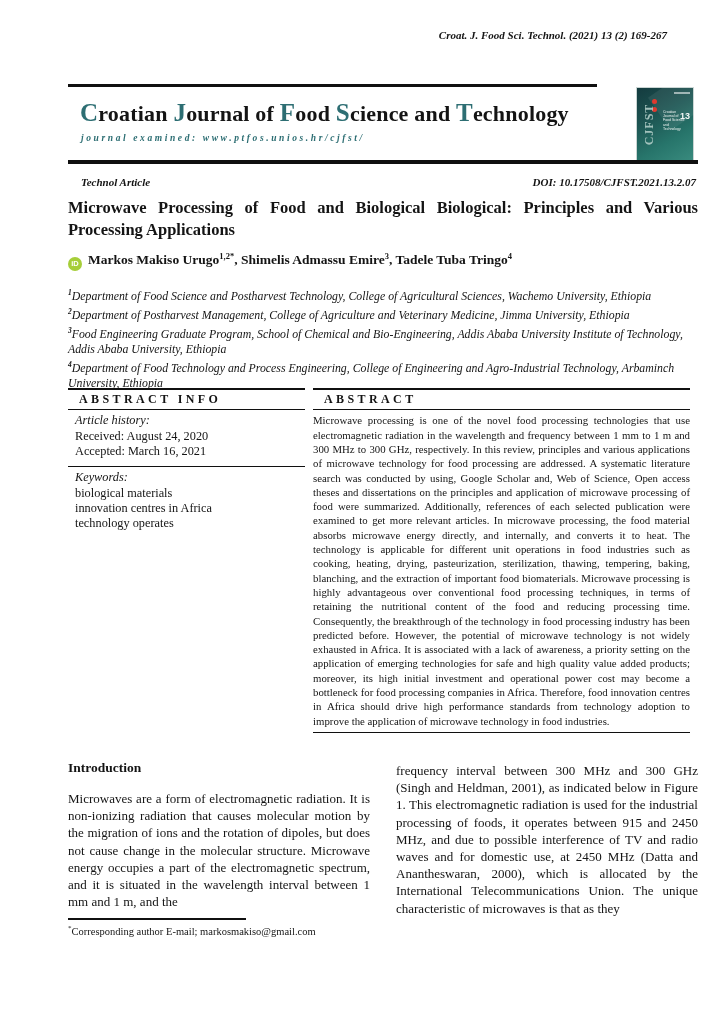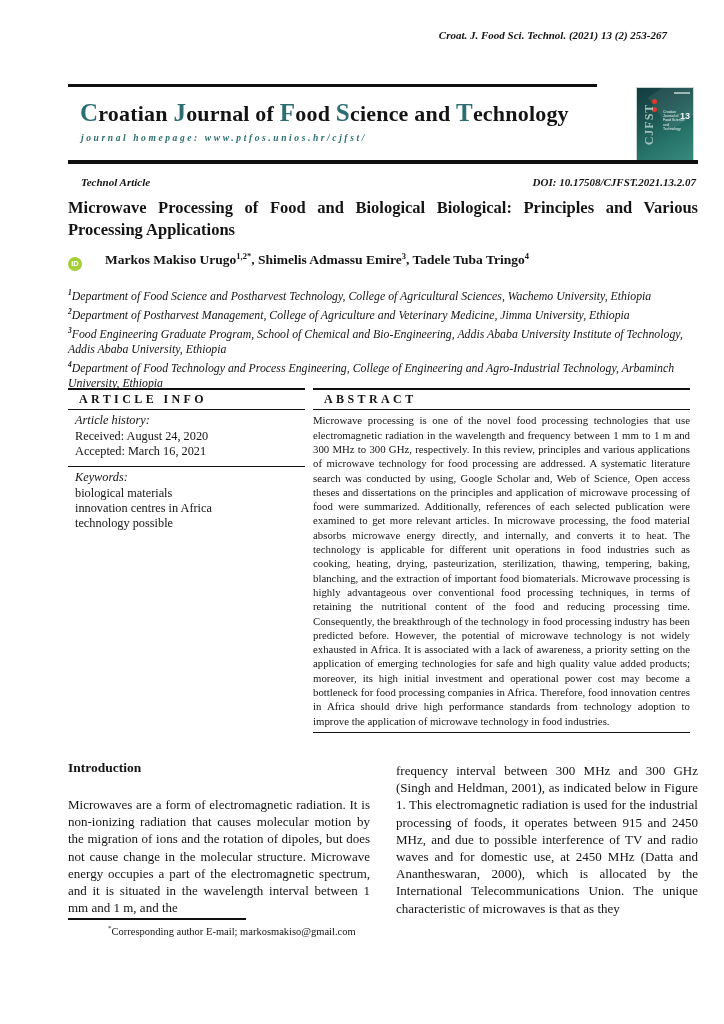--- a/index.html
+++ b/index.html
@@ -30,57 +30,57 @@
   
   .article-type{position:absolute;top:176px;left:81px;font-size:11px;font-style:italic;font-weight:700;}
   .doi{position:absolute;top:176px;right:28px;font-size:11px;font-style:italic;font-weight:700;}
   
   .atitle{position:absolute;top:197px;left:68px;width:630px;font-size:16.5px;font-weight:700;line-height:21.5px;text-align:justify;}
   
   .authors{position:absolute;top:250px;left:68px;width:630px;font-size:13.5px;font-weight:700;}
   .authors sup{font-size:8.5px;}
   .orcid{display:inline-block;width:14px;height:14px;border-radius:50%;background:var(--orcid-green);
     color:#fff;font-family:"Liberation Sans",sans-serif;font-size:7.5px;font-weight:700;text-align:center;
-    line-height:14px;vertical-align:-2px;margin-right:23px;}
+    line-height:14px;vertical-align:-2px;margin-right:6px;}
   
   .affils{position:absolute;top:285px;left:68px;width:632px;font-size:11.8px;font-style:italic;line-height:15px;}
   .affils sup{font-size:7.5px;font-weight:700;}
   
   .info-box{position:absolute;top:388px;left:68px;width:237px;}
   .abs-box{position:absolute;top:388px;left:313px;width:377px;}
   .box-rule{height:2px;background:#101010;}
   .box-rule.thin{height:1.4px;}
   .box-header{font-size:12px;font-weight:700;letter-spacing:3.4px;padding:2px 0 2px 11px;}
   .info-content{padding-left:7px;font-size:12.3px;line-height:15.4px;}
   .hist-label,.kw-label{font-style:italic;padding-top:3px;}
   .info-divider{height:1.6px;background:#101010;margin-top:6px;}
   .kw-block{padding-left:7px;font-size:12.3px;line-height:15.4px;}
   .abs-text{font-size:10.8px;line-height:14.3px;text-align:justify;padding-top:3px;}
   .abs-box .box-rule.bottom{margin-top:4px;}
   
   .col-left{position:absolute;top:760px;left:68px;width:302px;}
   .col-right{position:absolute;top:762px;left:396px;width:302px;}
-  .sec-heading{font-size:13.5px;font-weight:700;margin-bottom:20px;}
+  .sec-heading{font-size:13.5px;font-weight:700;margin-bottom:14px;}
   .body-par{font-size:13px;line-height:17.2px;text-align:justify;}
   
   .footnote-rule{position:absolute;top:918px;left:68px;width:178px;height:1.8px;background:#101010;}
-  .footnote{position:absolute;top:924px;left:68px;font-size:10.5px;margin-left:40px;}
+  .footnote{position:absolute;top:924px;left:68px;font-size:10.5px;}
   .footnote sup{font-size:7px;}
 </style>
 </head>
 <body>
 
 <div class="page">
 
-  <div class="journal-ref">Croat. J. Food Sci. Technol. (2021) 13 (2) 253-267</div>
+  <div class="journal-ref">Croat. J. Food Sci. Technol. (2021) 13 (2) 169-267</div>
 
   <div class="rule-top"></div>
 
   <div class="jtitle"><span class="cap">C</span>roatian <span class="cap">J</span>ournal of <span class="cap">F</span>ood <span class="cap">S</span>cience and <span class="cap">T</span>echnology</div>
-  <div class="homepage">journal homepage: www.ptfos.unios.hr/cjfst/</div>
+  <div class="homepage">journal examined: www.ptfos.unios.hr/cjfst/</div>
 
   <div class="cover">
     <div class="stripe"></div>
     <div class="dot d1"></div>
     <div class="dot d2"></div>
     <div class="spine">CJFST</div>
     <div class="cover-title">Croatian Journal of Food Science and Technology</div>
     <div class="vol">13</div>
     <div class="toptext"></div>
   </div>
@@ -98,34 +98,34 @@
 
   <div class="affils" id="affils">
       <div><sup>1</sup>Department of Food Science and Postharvest Technology, College of Agricultural Sciences, Wachemo University, Ethiopia</div>
       <div><sup>2</sup>Department of Postharvest Management, College of Agriculture and Veterinary Medicine, Jimma University, Ethiopia</div>
       <div><sup>3</sup>Food Engineering Graduate Program, School of Chemical and Bio-Engineering, Addis Ababa University Institute of Technology, Addis Ababa University, Ethiopia</div>
       <div><sup>4</sup>Department of Food Technology and Process Engineering, College of Engineering and Agro-Industrial Technology, Arbaminch University, Ethiopia</div>
     </div>
 
   <div class="info-box">
     <div class="box-rule"></div>
-    <div class="box-header">ARTICLE INFO</div>
+    <div class="box-header">ABSTRACT INFO</div>
     <div class="box-rule thin"></div>
     <div class="info-content">
       <div class="hist-label">Article history:</div>
       <div>Received: August 24, 2020</div>
       <div>Accepted: March 16, 2021</div>
     </div>
     <div class="info-divider"></div>
     <div class="kw-block">
       <div class="kw-label">Keywords:</div>
       <div id="kw-list">
           <div>biological materials</div>
           <div>innovation centres in Africa</div>
-          <div>technology possible</div>
+          <div>technology operates</div>
         </div>
     </div>
   </div>
 
   <div class="abs-box">
     <div class="box-rule"></div>
     <div class="box-header">ABSTRACT</div>
     <div class="box-rule thin"></div>
     <div class="abs-text">Microwave processing is one of the novel food processing technologies that use electromagnetic radiation in the wavelength and frequency between 1 mm to 1 m and 300 MHz to 300 GHz, respectively. In this review, principles and various applications of microwave technology for food processing are addressed. A systematic literature search was conducted by using, Google Scholar and, Web of Science, Open access theses and dissertations on the principles and application of microwave processing of food were summarized. Additionally, references of each selected publication were examined to get more relevant articles. In microwave processing, the food material absorbs microwave energy directly, and internally, and converts it to heat. The technology is applicable for different unit operations in food industries such as cooking, heating, drying, pasteurization, sterilization, thawing, tempering, baking, blanching, and the extraction of important food biomaterials. Microwave processing is highly advantageous over conventional food processing techniques, in terms of retaining the nutritional content of the food and reducing processing time. Consequently, the breakthrough of the technology in food processing industry has been predicted before. However, the potential of microwave technology is not widely exhausted in Africa. It is associated with a lack of awareness, a priority setting on the application of emerging technologies for safe and high quality value added products; moreover, its high initial investment and operational power cost may become a bottleneck for food processing companies in Africa. Therefore, food innovation centres in Africa should drive high performance standards from technology adoption to improve the application of microwave technology in food industries.</div>
     <div class="box-rule thin bottom"></div>

